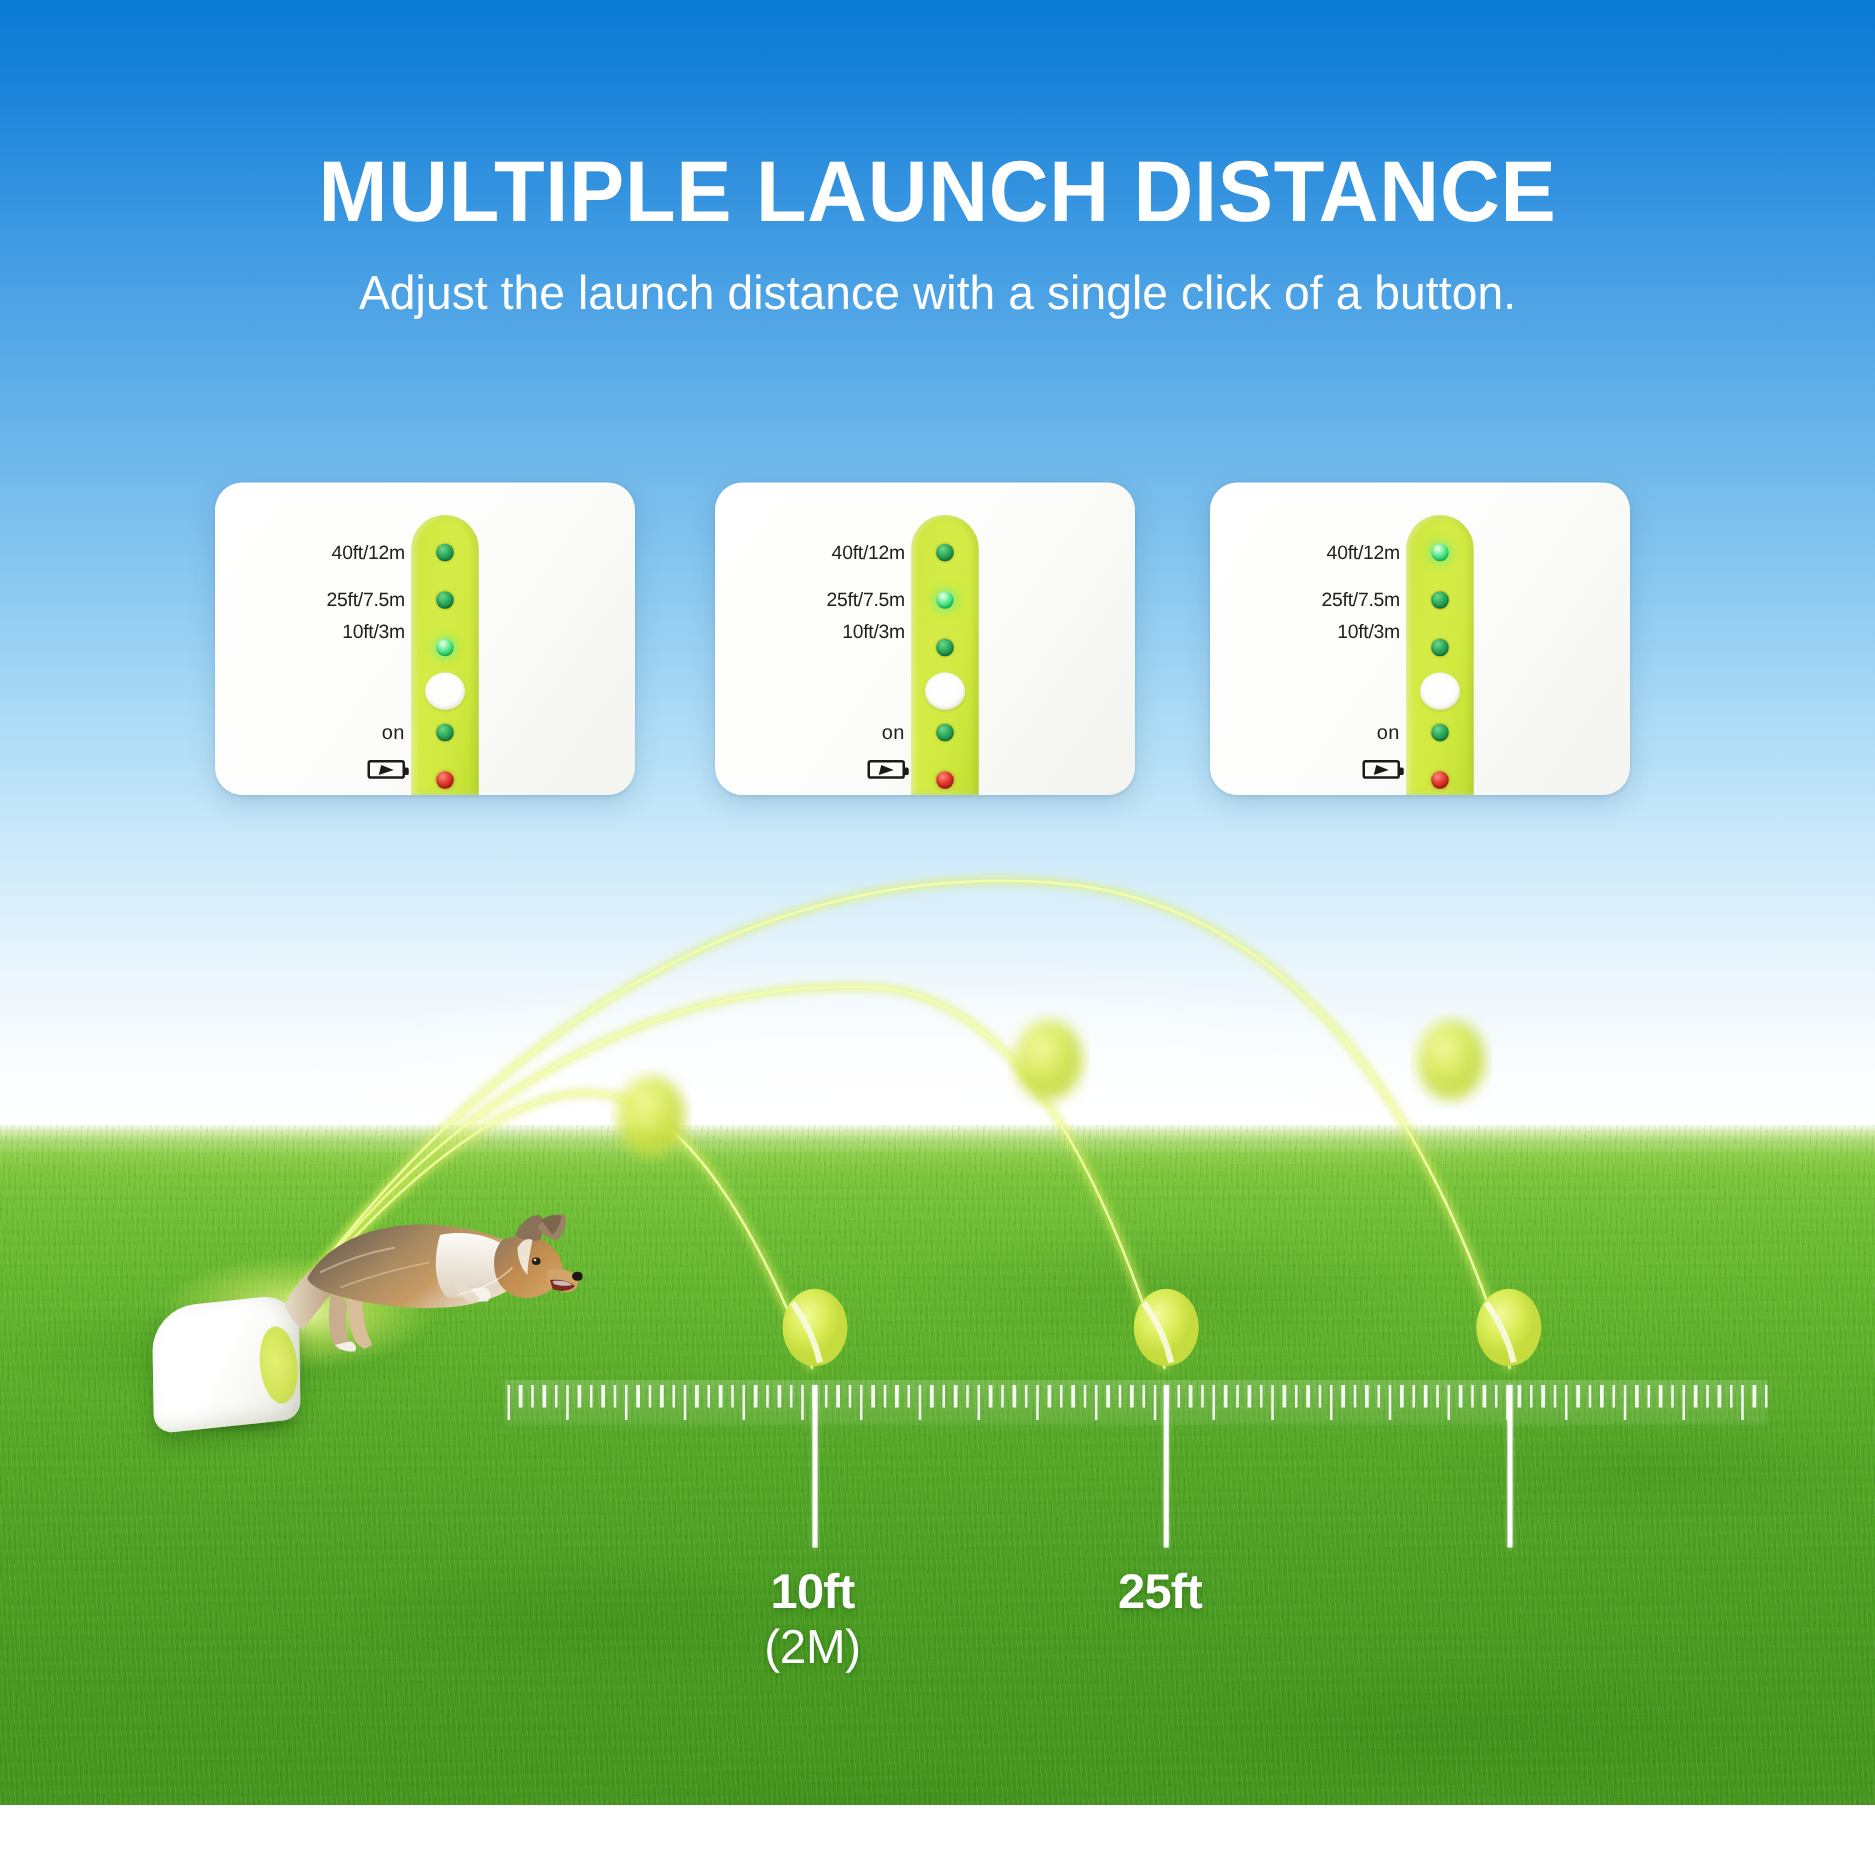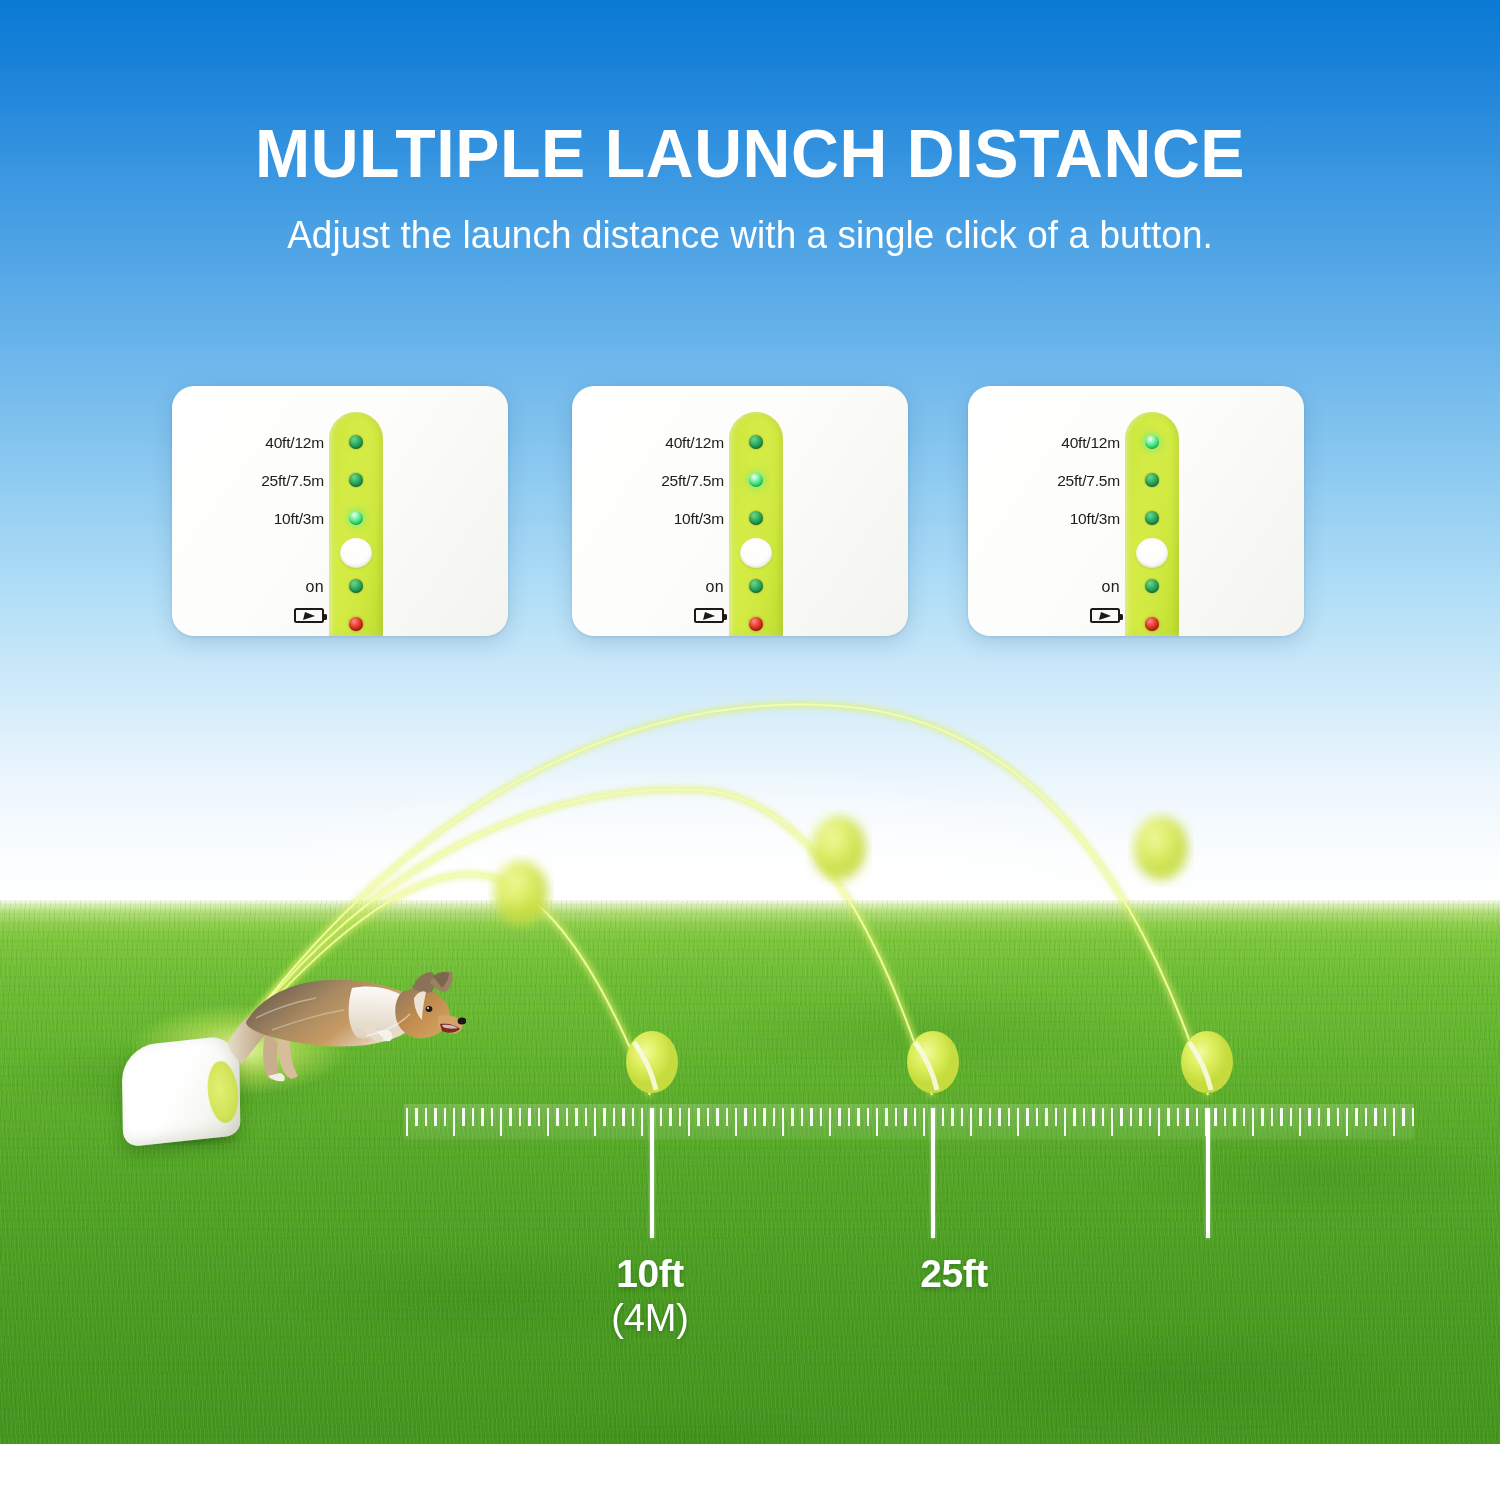--- a/index.html
+++ b/index.html
@@ -120,21 +120,21 @@
   .lbl {
     position: absolute;
     width: 152px; text-align: right;
     font-family: "Liberation Sans", sans-serif;
     font-size: 15.5px; color: #22201f; letter-spacing: -.2px;
     font-weight: 500;
     white-space: nowrap;
   }
   .lbl-0 { top: 48px; }
   .lbl-1 { top: 86px; }
-  .lbl-2 { top: 124px; }
+  .lbl-2 { top: 111px; }
   .lbl-on { top: 192px; font-size: 16px; letter-spacing: .4px; }
 
   .bat-wrap {
     position: absolute; top: 222px; width: 152px;
     display: flex; justify-content: flex-end;
   }
   .bat {
     width: 30px; height: 15px;
     border: 2.2px solid #1b1a19;
     border-radius: 2.5px;
@@ -569,19 +569,19 @@
       <div class="tick small" style="left: 998.4px;"></div>
       <div class="tick small" style="left: 1007.8px;"></div>
     </div>
 
   <div class="marker" style="left:650px;"></div>
   <div class="marker" style="left:931px;"></div>
   <div class="marker" style="left:1206px;"></div>
 
   <div class="dist" style="left:500px;">
     <div class="ft">10ft</div>
-    <div class="m">(4M)</div>
+    <div class="m">(2M)</div>
   </div>
-  <div class="dist" style="left:804px;">
+  <div class="dist" style="left:778px;">
     <div class="ft">25ft</div>
   </div>
 
 </div>
 
 </body></html>

